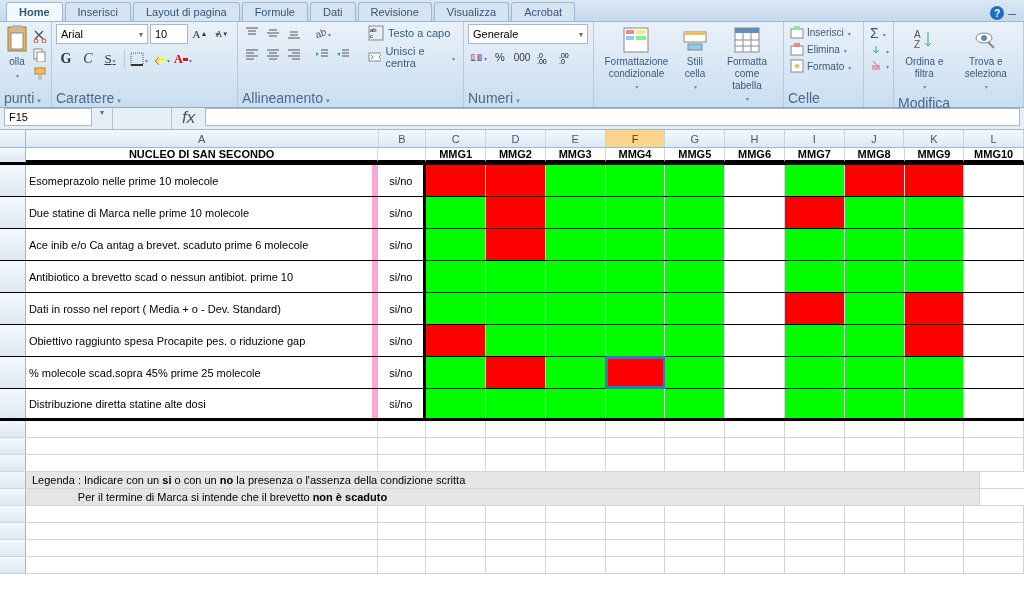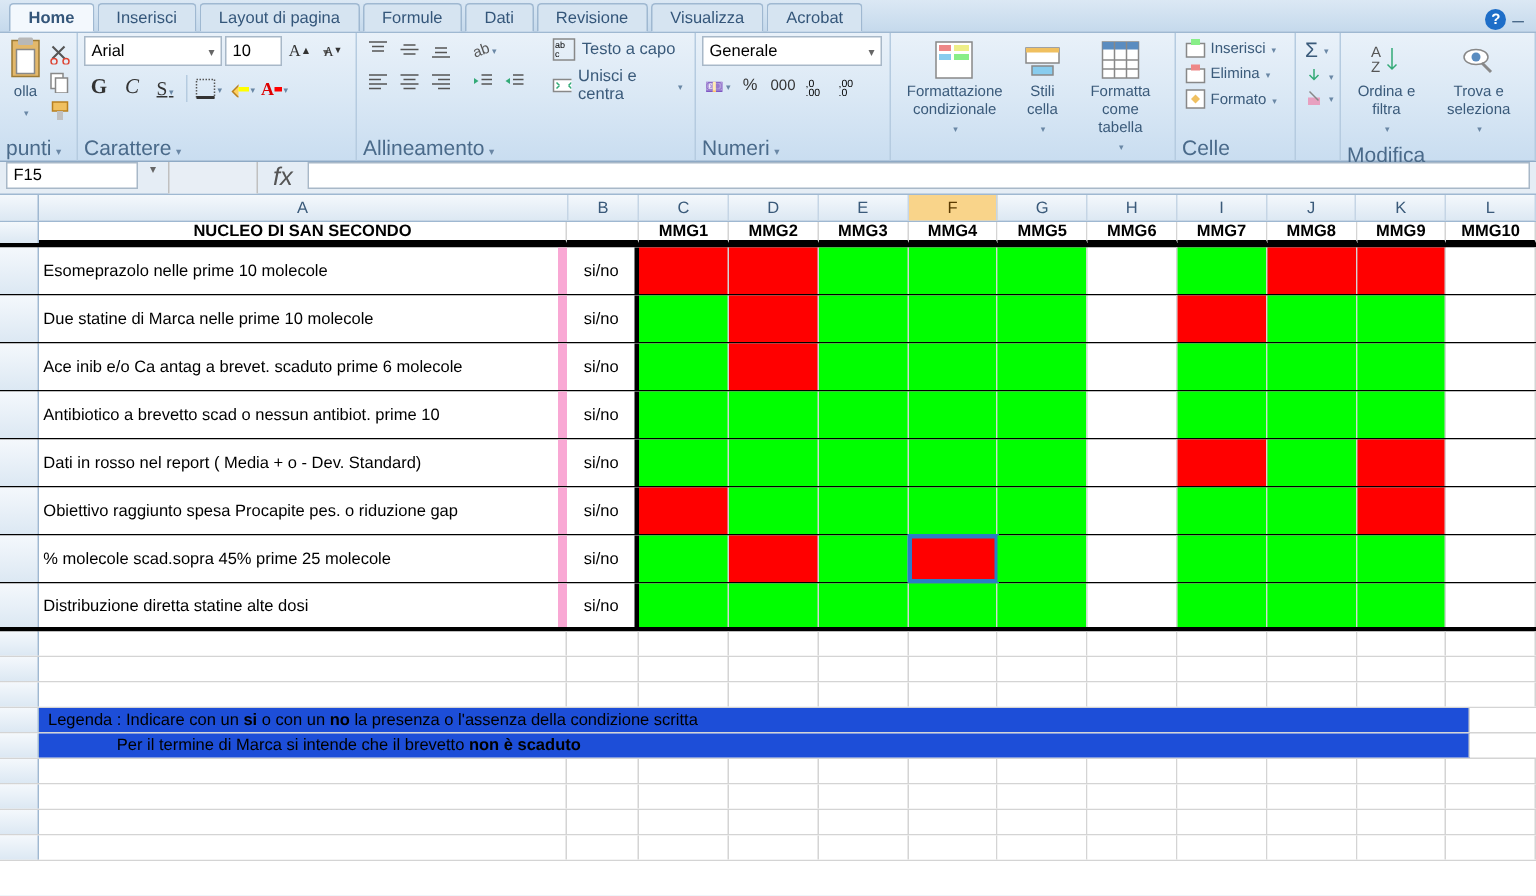--- a/index.html
+++ b/index.html
@@ -82,21 +82,21 @@
 
 .row.data .cell.col-A { border-right: 6px solid #f9a8d4; }
 .row.data .cell.col-B { border-right: 3px solid #000; }
 .row.datalast { border-bottom: 3px solid #000; }
 
 .cell.red { background: #ff0000; }
 .cell.green { background: #00ff00; }
 
 .sel-cell { outline: 3px solid #2a7cc7; outline-offset: -2px; }
 
-.legend-row .cell { border-right: 1px solid #d4d4d4; background: #1d4ed8; }
+.legend-row .cell { border-right: 1px solid #d4d4d4; background: #e5e5e5; }
 .legend-text { font-size: 11px; padding-left: 3px; }
 
 
 svg { display: block; }
 
 .spreadsheet-area { background: #fff; height: 467px; }
 
 </style>
 </head>
 <body>

